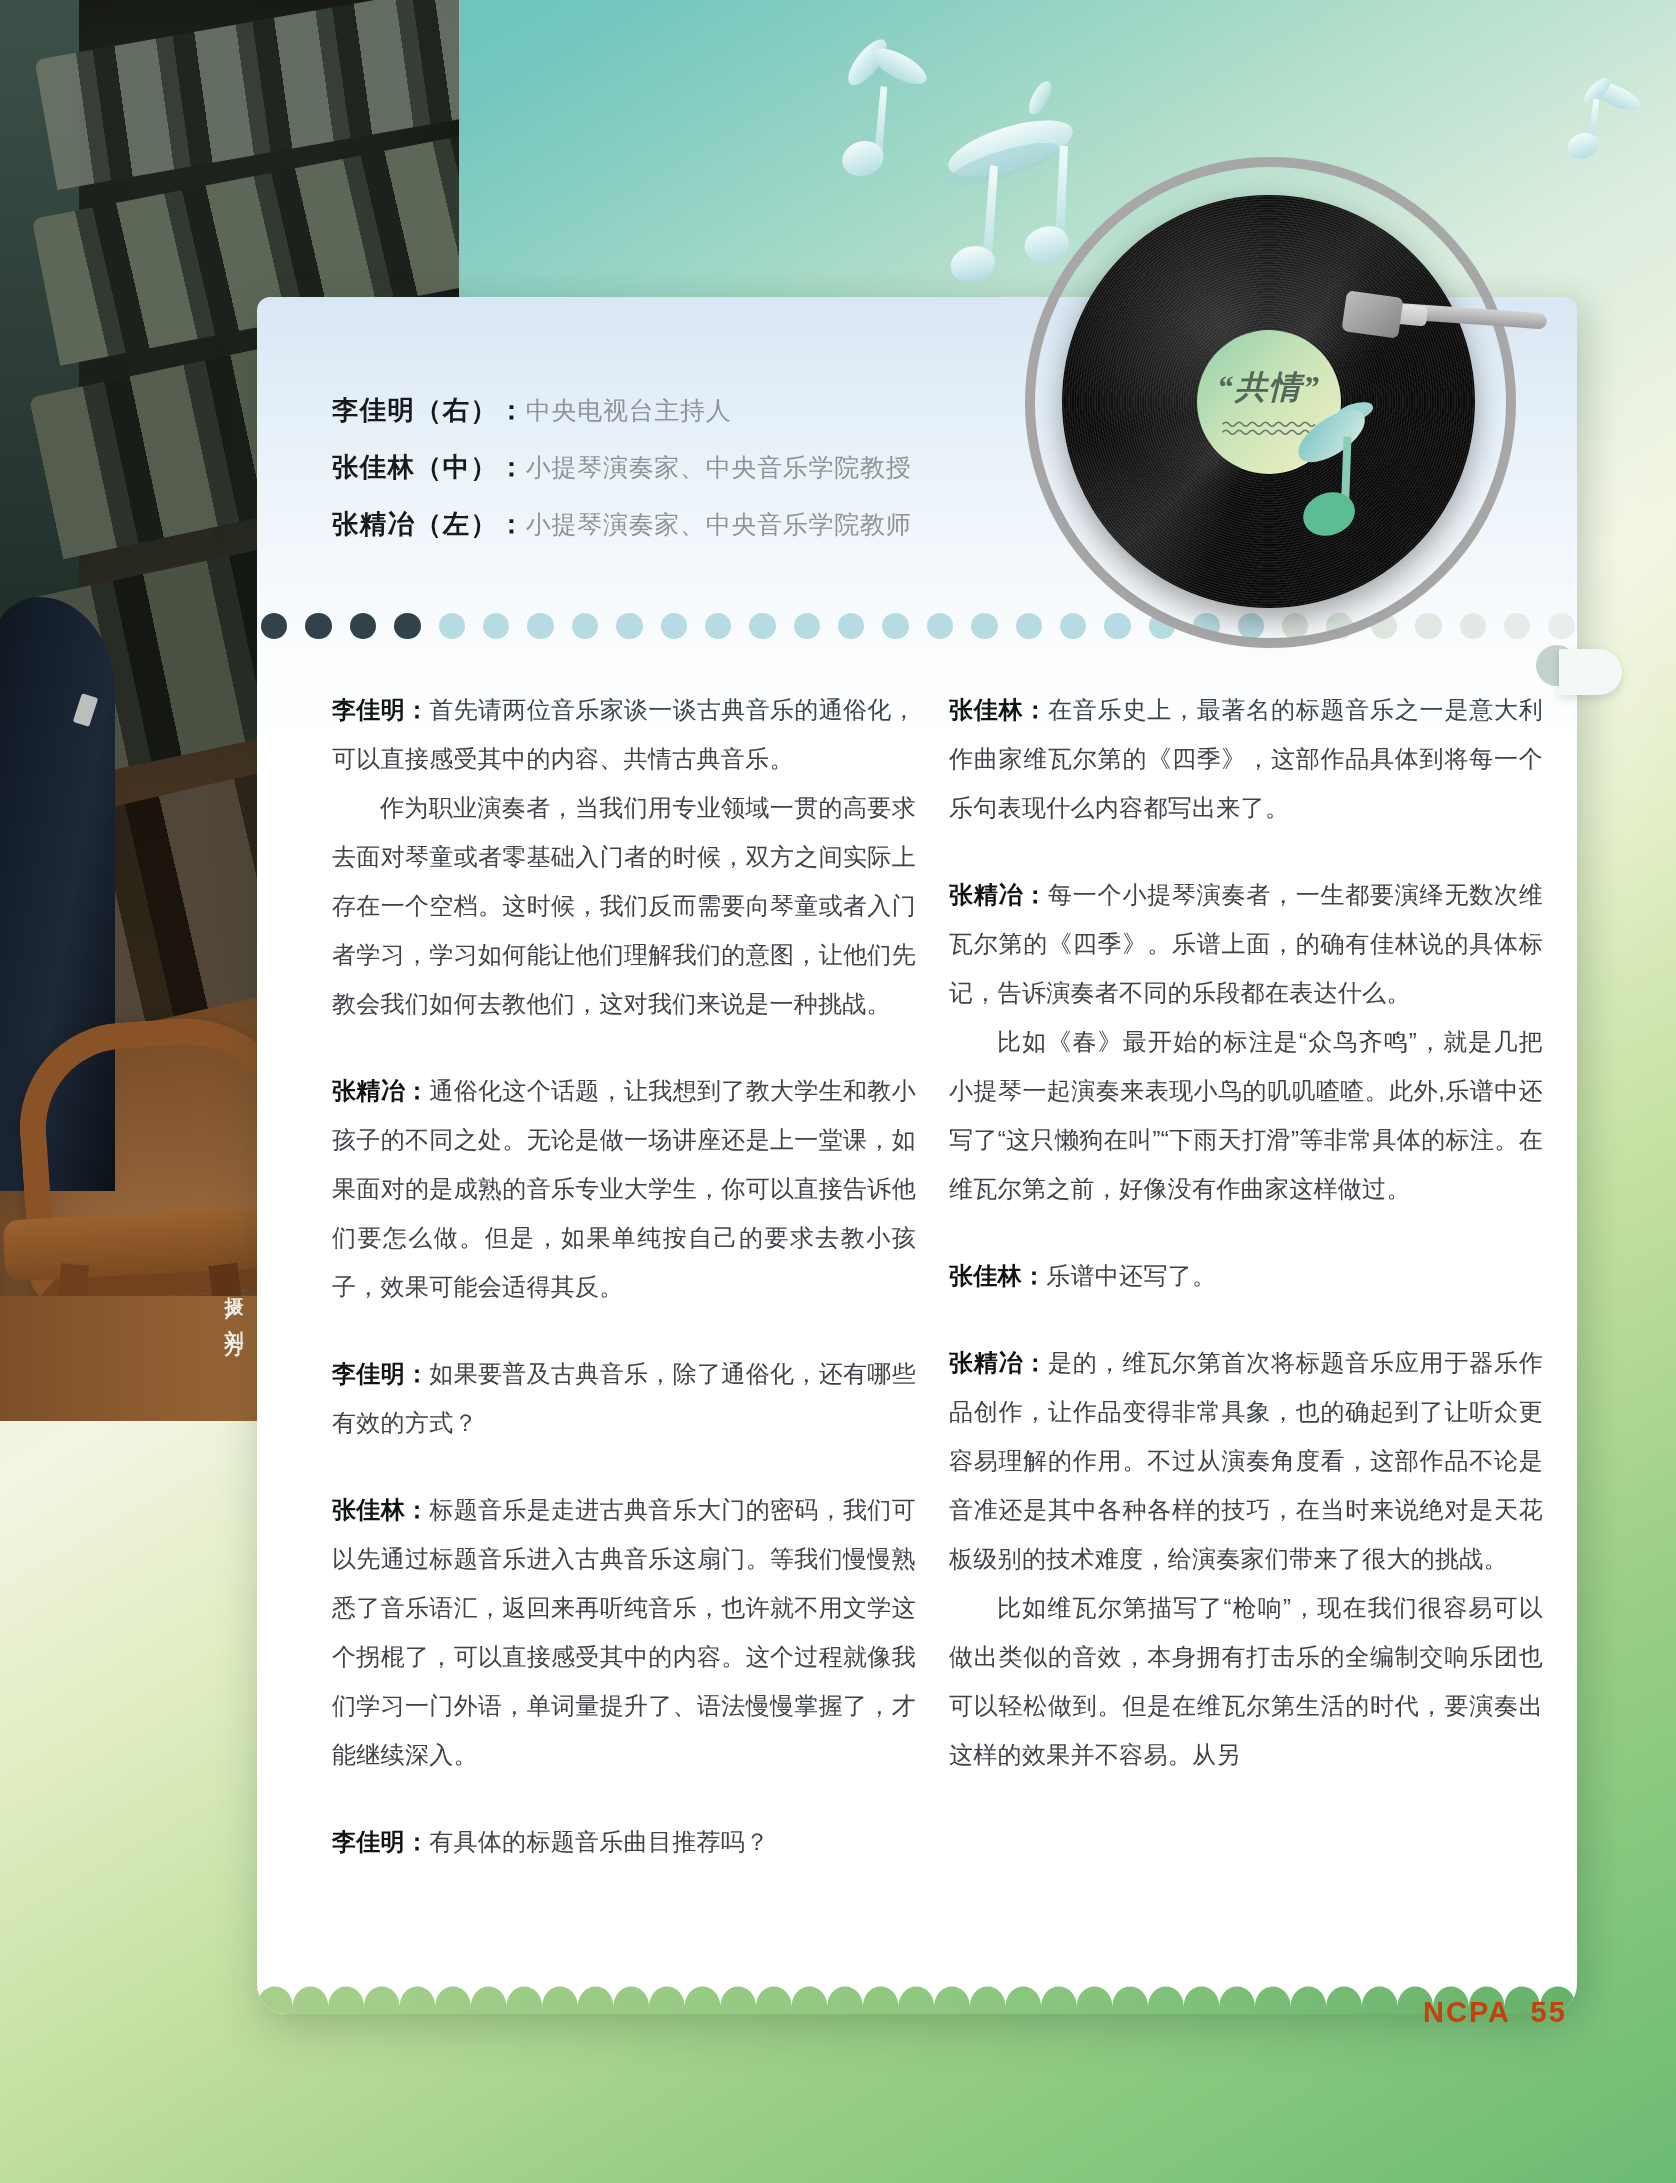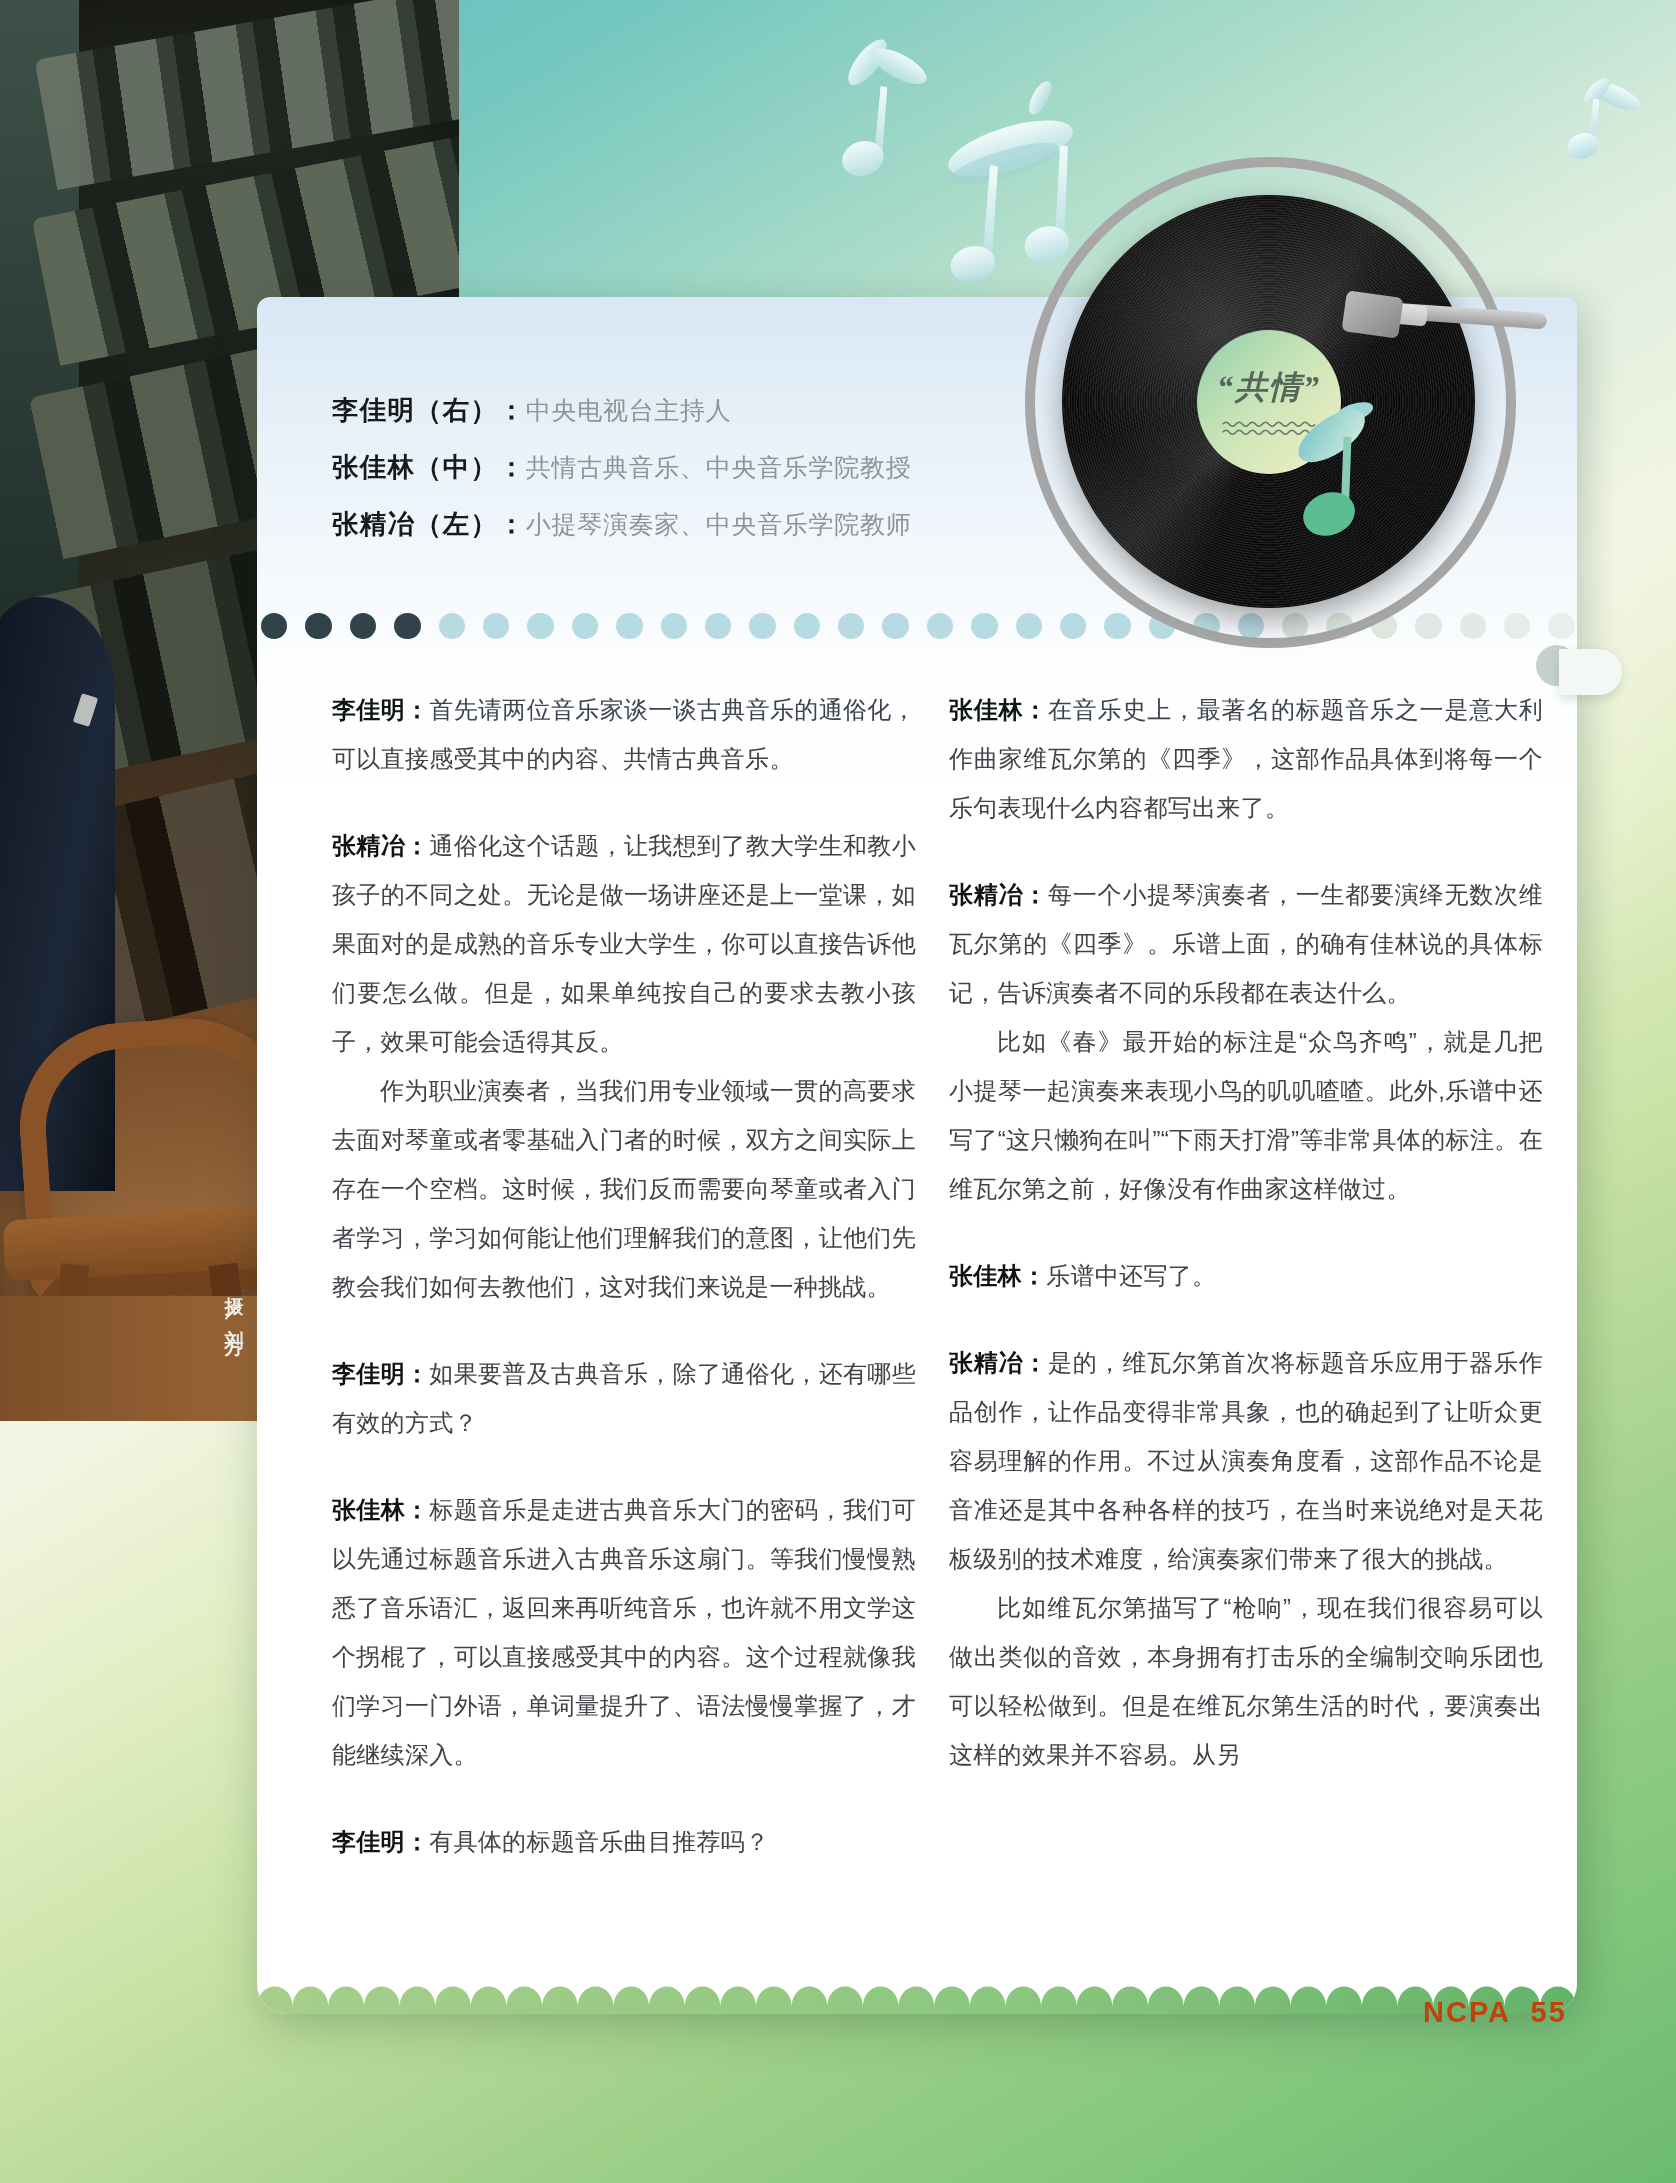--- a/index.html
+++ b/index.html
@@ -163,21 +163,21 @@
   </div>
   <div class="photo-credit">摄／刘方</div>
 
   <div class="edge-bar"></div>
 
   <div class="card">
     <div class="intro">
 
         <div class="intro-row"><b>李佳明（右）：</b><span>中央电视台主持人</span></div>
 
-        <div class="intro-row"><b>张佳林（中）：</b><span>共情古典音乐、中央音乐学院教授</span></div>
+        <div class="intro-row"><b>张佳林（中）：</b><span>小提琴演奏家、中央音乐学院教授</span></div>
 
         <div class="intro-row"><b>张精冶（左）：</b><span>小提琴演奏家、中央音乐学院教师</span></div>
       </div>
 
     <div class="dots">
         <div class="dot" style="background: rgb(49, 66, 74);"></div>
         <div class="dot" style="background: rgb(49, 66, 74);"></div>
         <div class="dot" style="background: rgb(49, 66, 74);"></div>
         <div class="dot" style="background: rgb(49, 66, 74);"></div>
         <div class="dot" style="background: rgb(183, 219, 226);"></div>
@@ -206,23 +206,23 @@
         <div class="dot" style="background: rgb(213, 224, 215); opacity: 0.63;"></div>
         <div class="dot" style="background: rgb(213, 224, 215); opacity: 0.55;"></div>
         <div class="dot" style="background: rgb(213, 224, 215); opacity: 0.47;"></div>
       </div>
     <div class="tag-hole"></div>
 
     <div class="col left">
 
         <p class="para"><b class="spk">李佳明：</b><span>首先请两位音乐家谈一谈古典音乐的通俗化，可以直接感受其中的内容、共情古典音乐。</span></p>
 
+        <p class="para follow"><span>作为职业演奏者，当我们用专业领域一贯的高要求去面对琴童或者零基础入门者的时候，双方之间实际上存在一个空档。这时候，我们反而需要向琴童或者入门者学习，学习如何能让他们理解我们的意图，让他们先教会我们如何去教他们，这对我们来说是一种挑战。</span></p>
+
         <p class="para"><b class="spk">张精冶：</b><span>通俗化这个话题，让我想到了教大学生和教小孩子的不同之处。无论是做一场讲座还是上一堂课，如果面对的是成熟的音乐专业大学生，你可以直接告诉他们要怎么做。但是，如果单纯按自己的要求去教小孩子，效果可能会适得其反。</span></p>
-
-        <p class="para follow"><span>作为职业演奏者，当我们用专业领域一贯的高要求去面对琴童或者零基础入门者的时候，双方之间实际上存在一个空档。这时候，我们反而需要向琴童或者入门者学习，学习如何能让他们理解我们的意图，让他们先教会我们如何去教他们，这对我们来说是一种挑战。</span></p>
 
         <p class="para"><b class="spk">李佳明：</b><span>如果要普及古典音乐，除了通俗化，还有哪些有效的方式？</span></p>
 
         <p class="para"><b class="spk">张佳林：</b><span>标题音乐是走进古典音乐大门的密码，我们可以先通过标题音乐进入古典音乐这扇门。等我们慢慢熟悉了音乐语汇，返回来再听纯音乐，也许就不用文学这个拐棍了，可以直接感受其中的内容。这个过程就像我们学习一门外语，单词量提升了、语法慢慢掌握了，才能继续深入。</span></p>
 
         <p class="para"><b class="spk">李佳明：</b><span>有具体的标题音乐曲目推荐吗？</span></p>
       </div>
     <div class="col right">
 
         <p class="para"><b class="spk">张佳林：</b><span>在音乐史上，最著名的标题音乐之一是意大利作曲家维瓦尔第的《四季》，这部作品具体到将每一个乐句表现什么内容都写出来了。</span></p>

